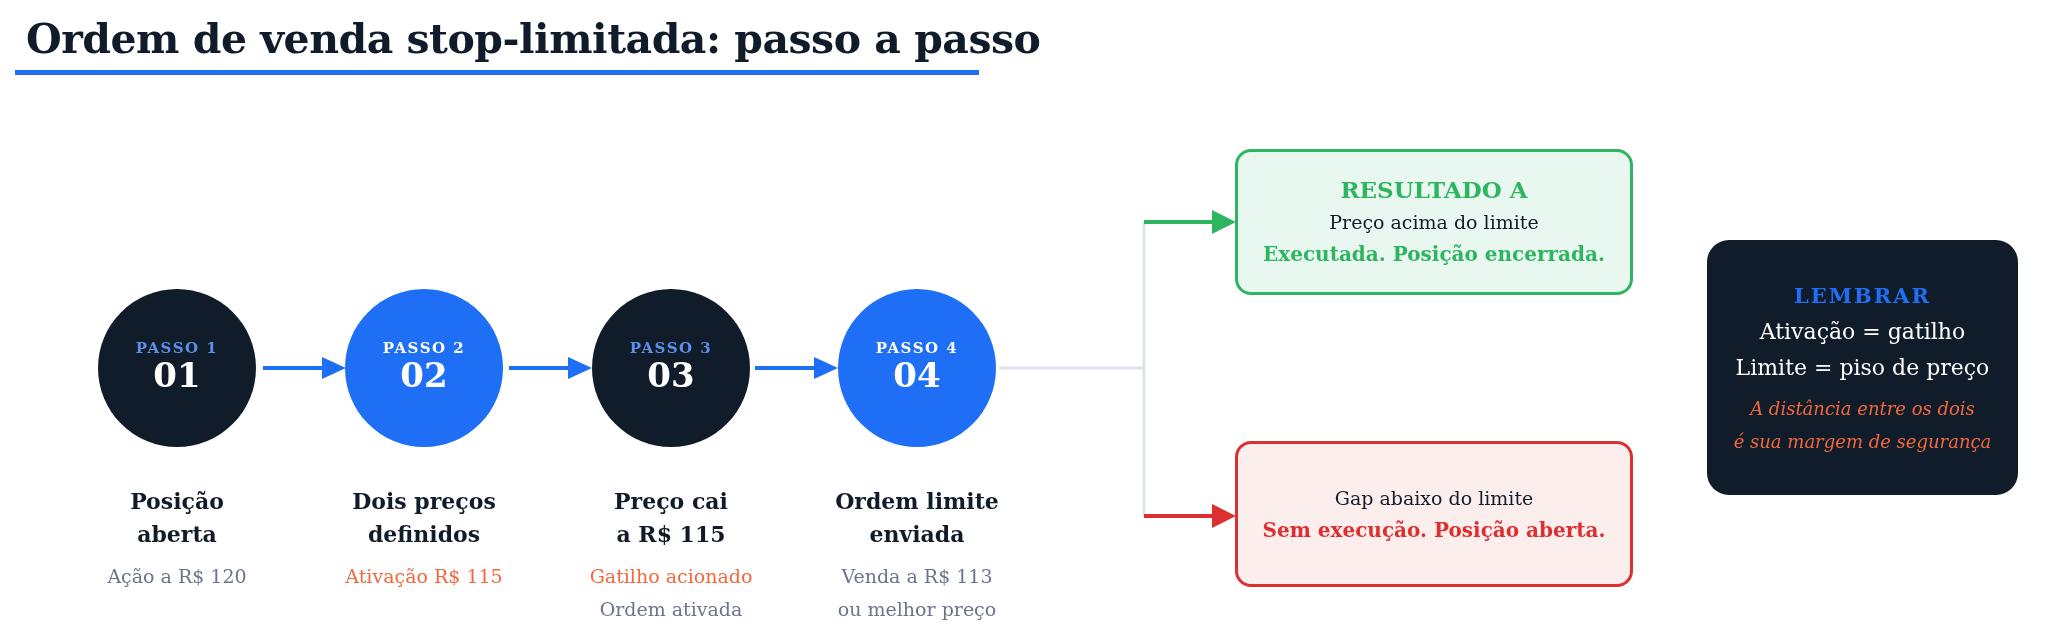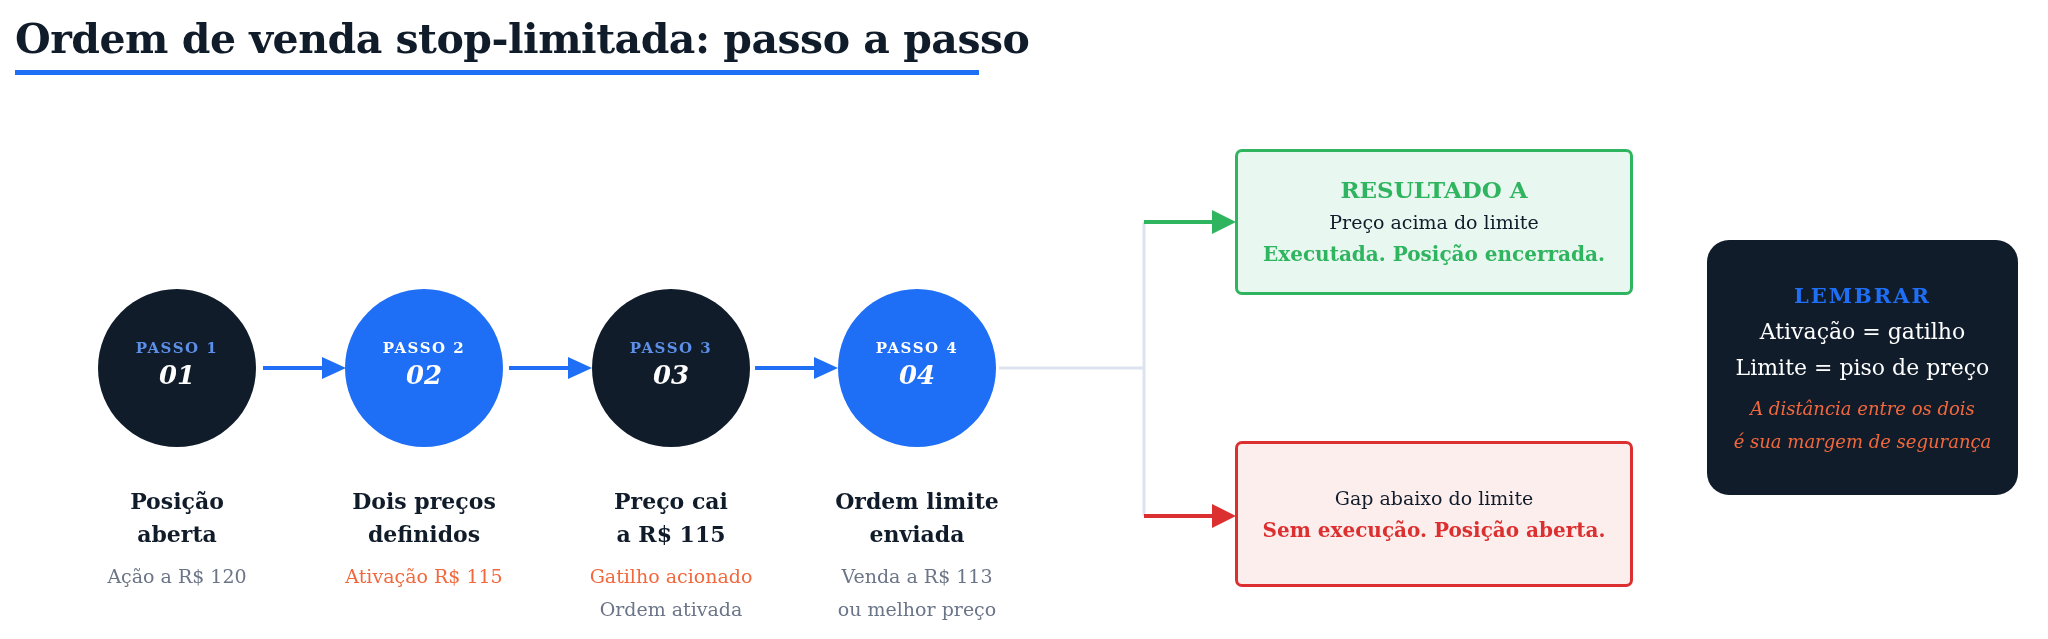--- a/index.html
+++ b/index.html
@@ -1,42 +1,42 @@
 <!DOCTYPE html>
 <html><head>
 <meta charset="utf-8">
 <style>
   html, body { margin: 0; padding: 0; background: #ffffff; }
   body { width: 2048px; height: 639px; position: relative; overflow: hidden;
          font-family: "DejaVu Serif", "Liberation Serif", serif; color: #111c2b; }
   .abs { position: absolute; }
-  .title { left: 15px; top: 14px; font-size: 41px; font-weight: bold; letter-spacing: -0.5px;
+  .title { left: 26px; top: 14px; font-size: 41px; font-weight: bold; letter-spacing: -0.5px;
            white-space: nowrap; color: #111c2b; line-height: 50px; }
   .title-underline { left: 15px; top: 70px; width: 964px; height: 5px; background: #1e6ff5; }
 
   svg.connectors { position: absolute; left: 0; top: 0; width: 2048px; height: 639px; pointer-events: none; }
 
   .step-circle { width: 158px; height: 158px; border-radius: 50%;
                  display: flex; flex-direction: column; align-items: center; justify-content: center; }
   .step-circle.dark { background: #111c2b; }
   .step-circle.blue { background: #1e6ff5; }
   .step-kicker { font-size: 15px; font-weight: bold; letter-spacing: 1.5px; line-height: 18px; margin-top: -4px; }
   .step-circle.dark .step-kicker { color: #5b8fe8; }
   .step-circle.blue .step-kicker { color: #ffffff; }
-  .step-num { font-size: 26px; font-weight: bold; color: #ffffff; line-height: 36px; font-style: italic; }
+  .step-num { font-size: 34px; font-weight: bold; color: #ffffff; line-height: 36px; }
 
   .step-text { width: 220px; text-align: center; }
   .step-title { font-size: 22px; font-weight: bold; color: #111c2b; line-height: 33px; }
   .step-sub { font-size: 19px; line-height: 33px; margin-top: 9px; }
   .step-sub div { line-height: 33px; }
   .c-gray { color: #6b7588; }
   .c-orange { color: #f2683c; }
   .c-blue { color: #1e6ff5; }
 
-  .result { width: 398px; height: 146px; border-radius: 7px; box-sizing: border-box;
+  .result { width: 398px; height: 146px; border-radius: 16px; box-sizing: border-box;
             display: flex; flex-direction: column; align-items: center; justify-content: center; text-align: center; }
   .result.a { border: 3px solid #2fb45f; background: #e8f7ef; }
   .result.b { border: 3px solid #dc3030; background: #fdeeee; }
   .result-head { font-size: 23px; font-weight: bold; line-height: 32px; }
   .result.a .result-head, .result.a .result-outcome { color: #2fb45f; }
   .result.b .result-head, .result.b .result-outcome { color: #dc3030; }
   .result-cond { font-size: 19px; color: #111c2b; line-height: 32px; }
   .result-outcome { font-size: 20px; font-weight: bold; line-height: 32px; }
 
   .remember { left: 1707px; top: 240px; width: 311px; height: 255px; border-radius: 22px;

